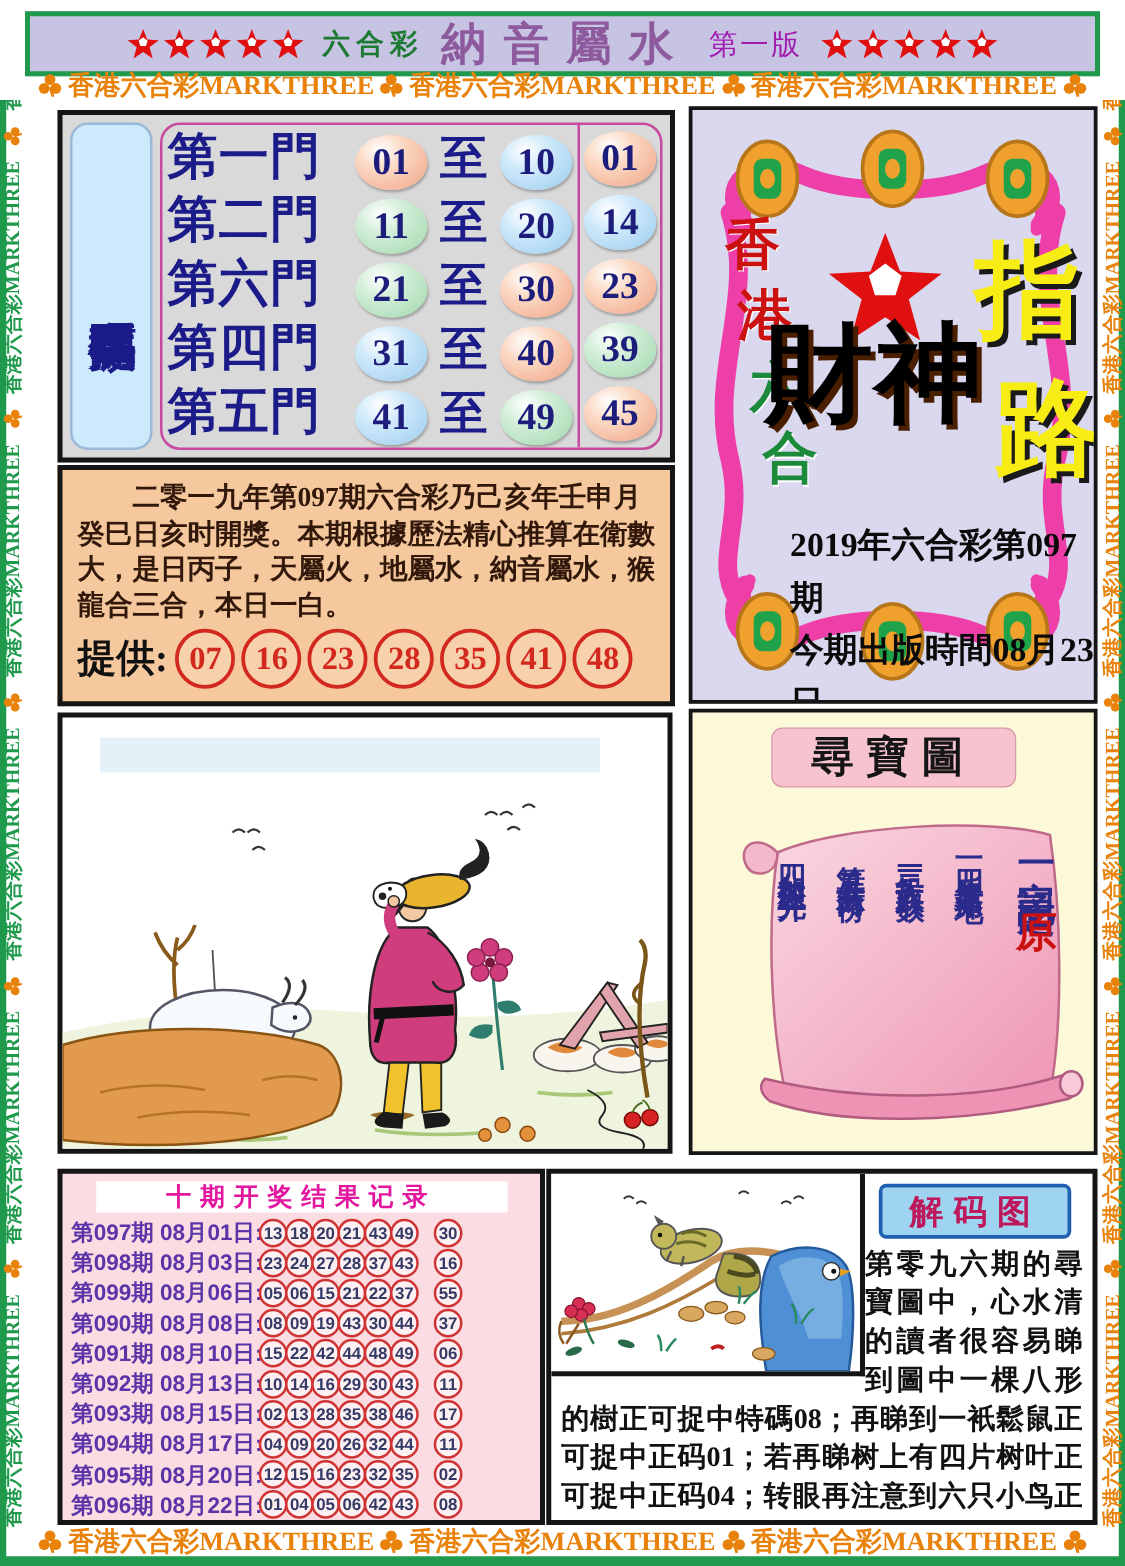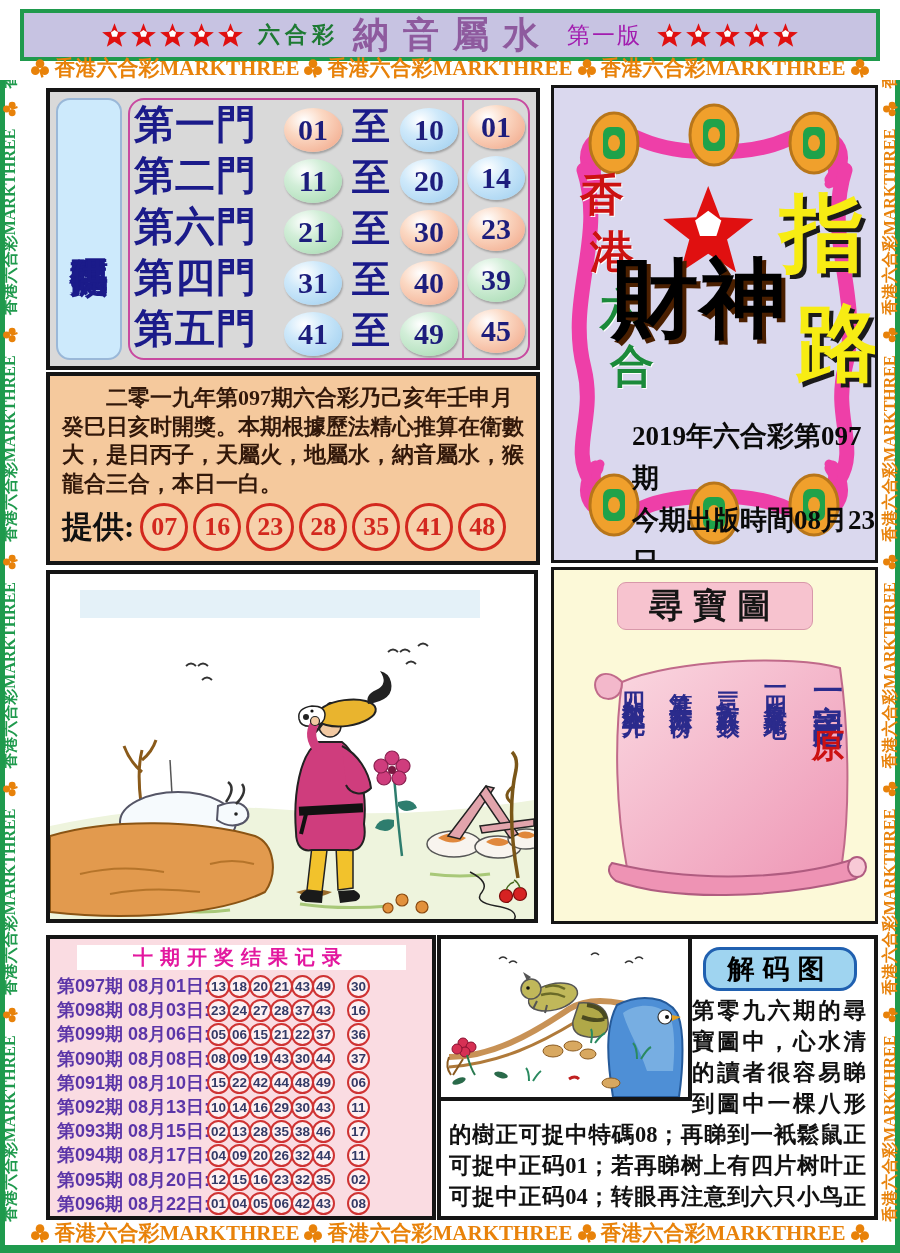--- a/index.html
+++ b/index.html
@@ -89,22 +89,22 @@
   .rc{width:23px;height:23px;border:2px solid #cf3333;border-radius:50%;display:flex;align-items:center;
       justify-content:center;font-family:"Liberation Sans","DejaVu Sans",sans-serif;font-size:13.5px;
       font-weight:bold;color:#333a66;background:#fdf0f2;margin-left:-2px;box-sizing:border-box;flex:0 0 auto;}
   .rspec{margin-left:12px;}
   
   #decode{left:437px;top:935px;width:441px;height:285px;background:#fff;overflow:hidden;}
   #decode-imgbox{float:left;width:247px;height:158px;border-right:4px solid #151515;
                  border-bottom:4px solid #151515;background:#fff;box-sizing:content-box;}
   #decode-titlewrap{text-align:center;margin:8px 6px 4px 6px;}
   #decode-title{display:inline-flex;align-items:center;justify-content:center;width:148px;height:38px;
-                background:#9fd4f0;border:3px solid #2060b0;border-radius:17px;font-size:27px;font-weight:bold;
-                color:#000000;letter-spacing:8px;}
+                background:#9fd4f0;border:3px solid #2060b0;border-radius:6px;font-size:27px;font-weight:bold;
+                color:#be185d;letter-spacing:8px;}
   #decode-body{margin:2px 8px;font-size:22.5px;font-weight:bold;color:#111;line-height:1.38;text-align:justify;}
 </style>
 </head>
 <body>
 
 <div id="page">
 
   <div class="edge" style="left:0;top:80px;width:5px;height:1173px;"></div>
   <div class="edge" style="right:0;top:80px;width:5px;height:1173px;"></div>
   <div class="edge" style="left:0;top:1245px;width:900px;height:8px;"></div>
@@ -547,21 +547,21 @@
           <span class="rc rspec">16</span>
         </div>
         <div class="rrow">
           <span class="rlabel">第099期 08月06日:</span>
           <span class="rc">05</span>
           <span class="rc">06</span>
           <span class="rc">15</span>
           <span class="rc">21</span>
           <span class="rc">22</span>
           <span class="rc">37</span>
-          <span class="rc rspec">36</span>
+          <span class="rc rspec">55</span>
         </div>
         <div class="rrow">
           <span class="rlabel">第090期 08月08日:</span>
           <span class="rc">08</span>
           <span class="rc">09</span>
           <span class="rc">19</span>
           <span class="rc">43</span>
           <span class="rc">30</span>
           <span class="rc">44</span>
           <span class="rc rspec">37</span>

